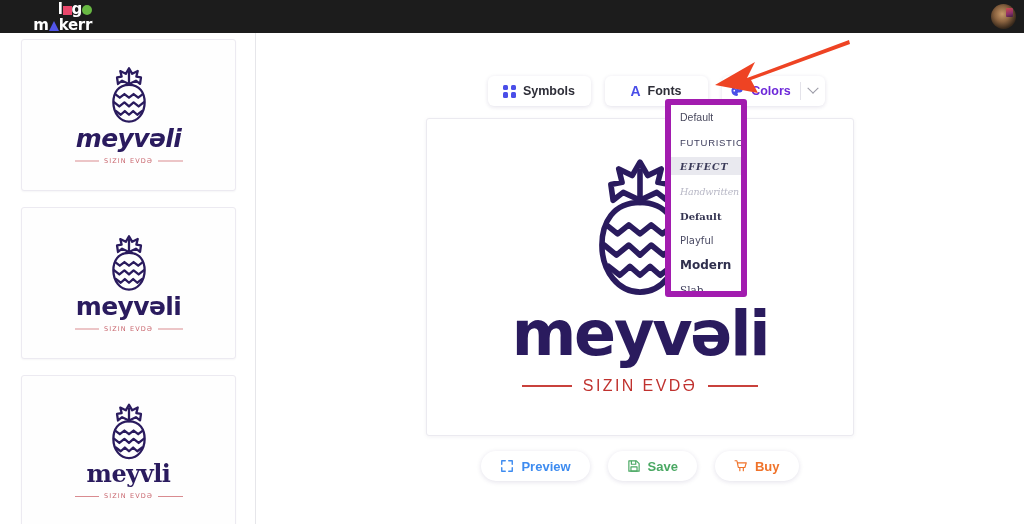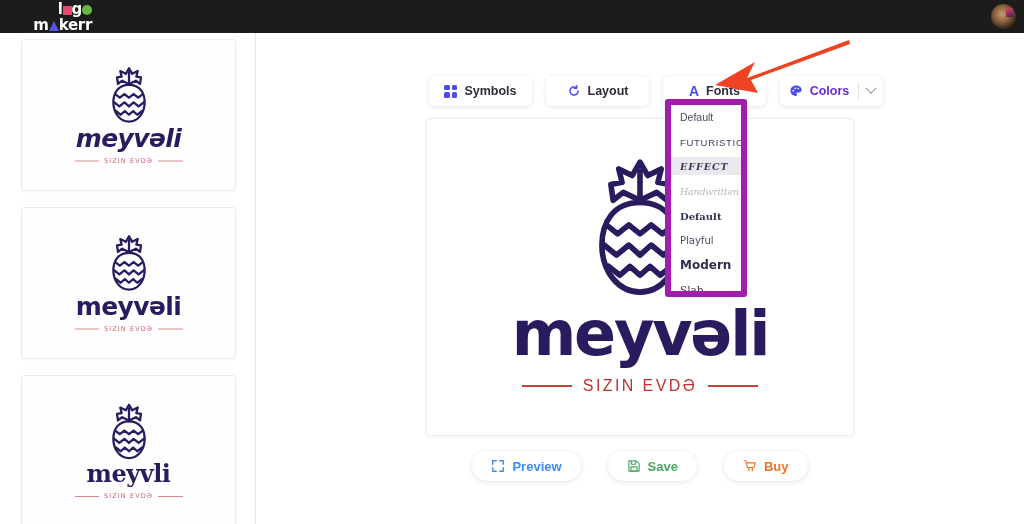--- a/index.html
+++ b/index.html
@@ -243,21 +243,21 @@
     letter-spacing: 2.4px;
     padding: 0 11px;
     white-space: nowrap;
   }
 
   
   .actions {
     position: absolute; left: 0; top: 418px;
     width: 768px;
     display: flex; justify-content: center; align-items: center;
-    gap: 27px;
+    gap: 18px;
   }
   .act-btn {
     height: 30px; padding: 0 19px;
     background: #ffffff; border: none; border-radius: 16px;
     box-shadow: 0 1px 5px rgba(40,20,90,0.13);
     display: flex; align-items: center; justify-content: center; gap: 7px;
     font-family: "Liberation Sans", sans-serif;
     font-size: 13px; font-weight: 700;
     cursor: pointer; white-space: nowrap;
   }
@@ -351,27 +351,20 @@
     <button class="tool-btn w-symbols">
       <span class="icon-dots">
           <i></i>
           <i></i>
           <i></i>
           <i></i>
         </span>
       <span>Symbols</span>
     </button>
 
-    <button class="tool-btn w-layout">
-      <svg class="icon-layout" viewBox="0 0 24 24">
-        <path d="M19 12a7 7 0 1 1-3.2-5.9" fill="none" stroke="#4a4ee8" stroke-width="2.6" stroke-linecap="round"></path>
-        <path d="M16.5 3.2 L16.5 7.2 L12.5 7.2" fill="none" stroke="#4a4ee8" stroke-width="2.6" stroke-linecap="round" stroke-linejoin="round"></path>
-      </svg>
-      <span>Layout</span>
-    </button>
 
     <button class="tool-btn w-fonts">
       <span class="icon-A">A</span>
       <span>Fonts</span>
     </button>
 
     <div class="split-btn">
       <div class="split-main">
         <svg class="icon-palette" viewBox="0 0 24 24">
           <path d="M12 2.5C6.7 2.5 2.5 6.5 2.5 11.6c0 5 4 8.9 9 8.9 1.3 0 2.2-.8 2.2-1.9 0-.5-.2-.9-.5-1.3-.3-.3-.4-.7-.4-1.1 0-1 .8-1.8 1.9-1.8h1.9c3.1 0 5-2 5-5.1 0-3.9-4.1-6.8-9.6-6.8z" fill="#4a4ee8"></path>

